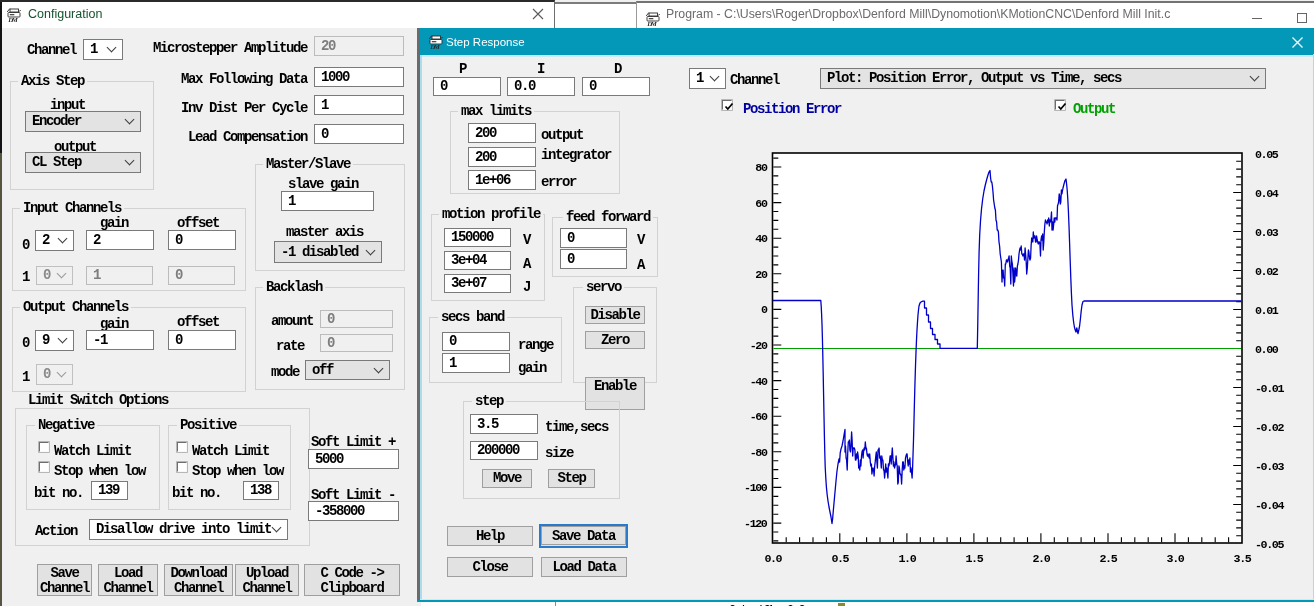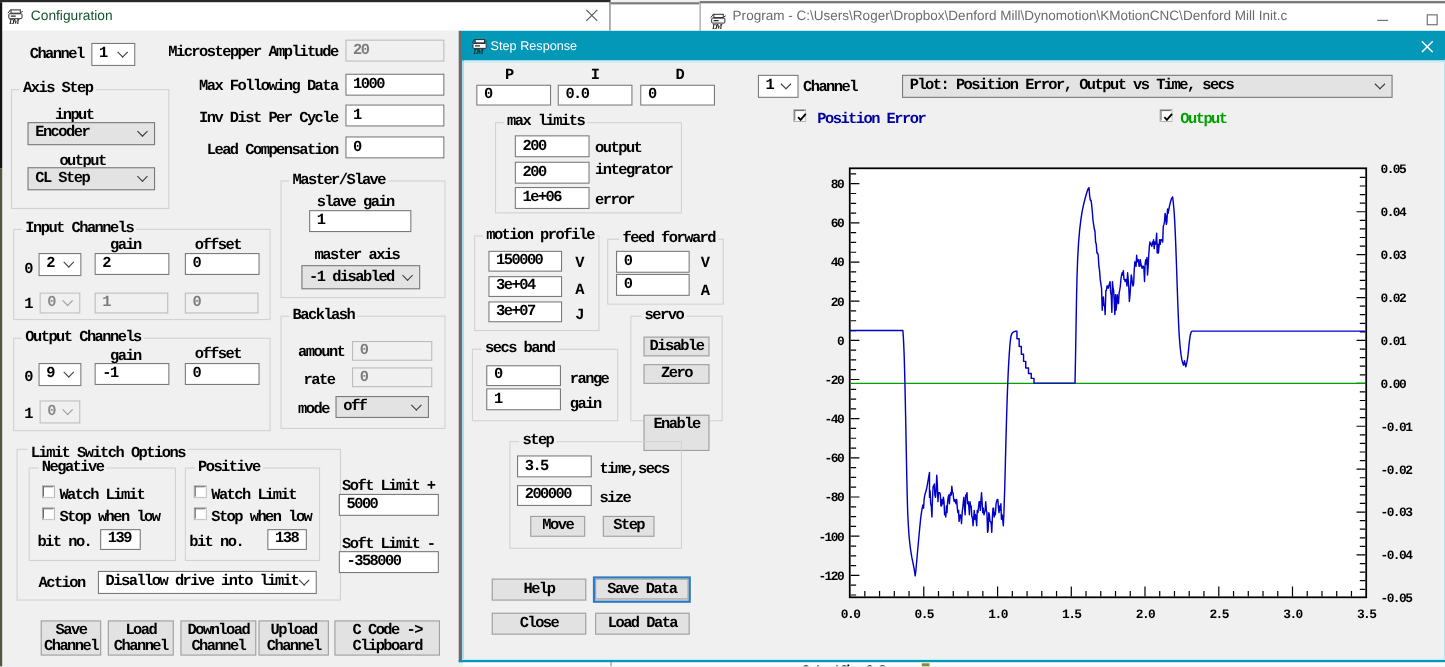--- a/index.html
+++ b/index.html
@@ -110,21 +110,21 @@
 <div class="grp" style="left:255px;top:287px;width:150px;height:103px"></div>
 <div class="glb" style="left:263px;top:281px">Backlash</div>
 <div class="lbl" style="left:271px;top:313px;">amount</div>
 <div class="dfld" style="left:320px;top:310px;width:73px;height:18px;line-height:16px">0</div>
 <div class="lbl" style="left:276px;top:338px;">rate</div>
 <div class="dfld" style="left:320px;top:334px;width:73px;height:18px;line-height:16px">0</div>
 <div class="lbl" style="left:271px;top:364px;">mode</div>
 <div class="cmb" style="left:305px;top:360px;width:85px;height:20px;line-height:18px">off</div>
 <div class="chv" style="left:375px;top:364.5px"></div>
 <div class="grp" style="left:15px;top:408px;width:295px;height:138px"></div>
-<div class="glb" style="left:25px;top:406px">Limit Switch Options</div>
+<div class="glb" style="left:25px;top:394px">Limit Switch Options</div>
 <div class="grp" style="left:26px;top:425px;width:134px;height:85px"></div>
 <div class="glb" style="left:35px;top:419px">Negative</div>
 <div class="cb" style="left:39px;top:442px"></div>
 <div class="lbl" style="left:54px;top:443px;">Watch Limit</div>
 <div class="cb" style="left:39px;top:462px"></div>
 <div class="lbl" style="left:54px;top:463px;">Stop when low</div>
 <div class="lbl" style="left:34px;top:485px;">bit no.</div>
 <div class="fld" style="left:91px;top:481px;width:37px;height:19px;line-height:17px">139</div>
 <div class="grp" style="left:168px;top:425px;width:123px;height:85px"></div>
 <div class="glb" style="left:177px;top:419px">Positive</div>

